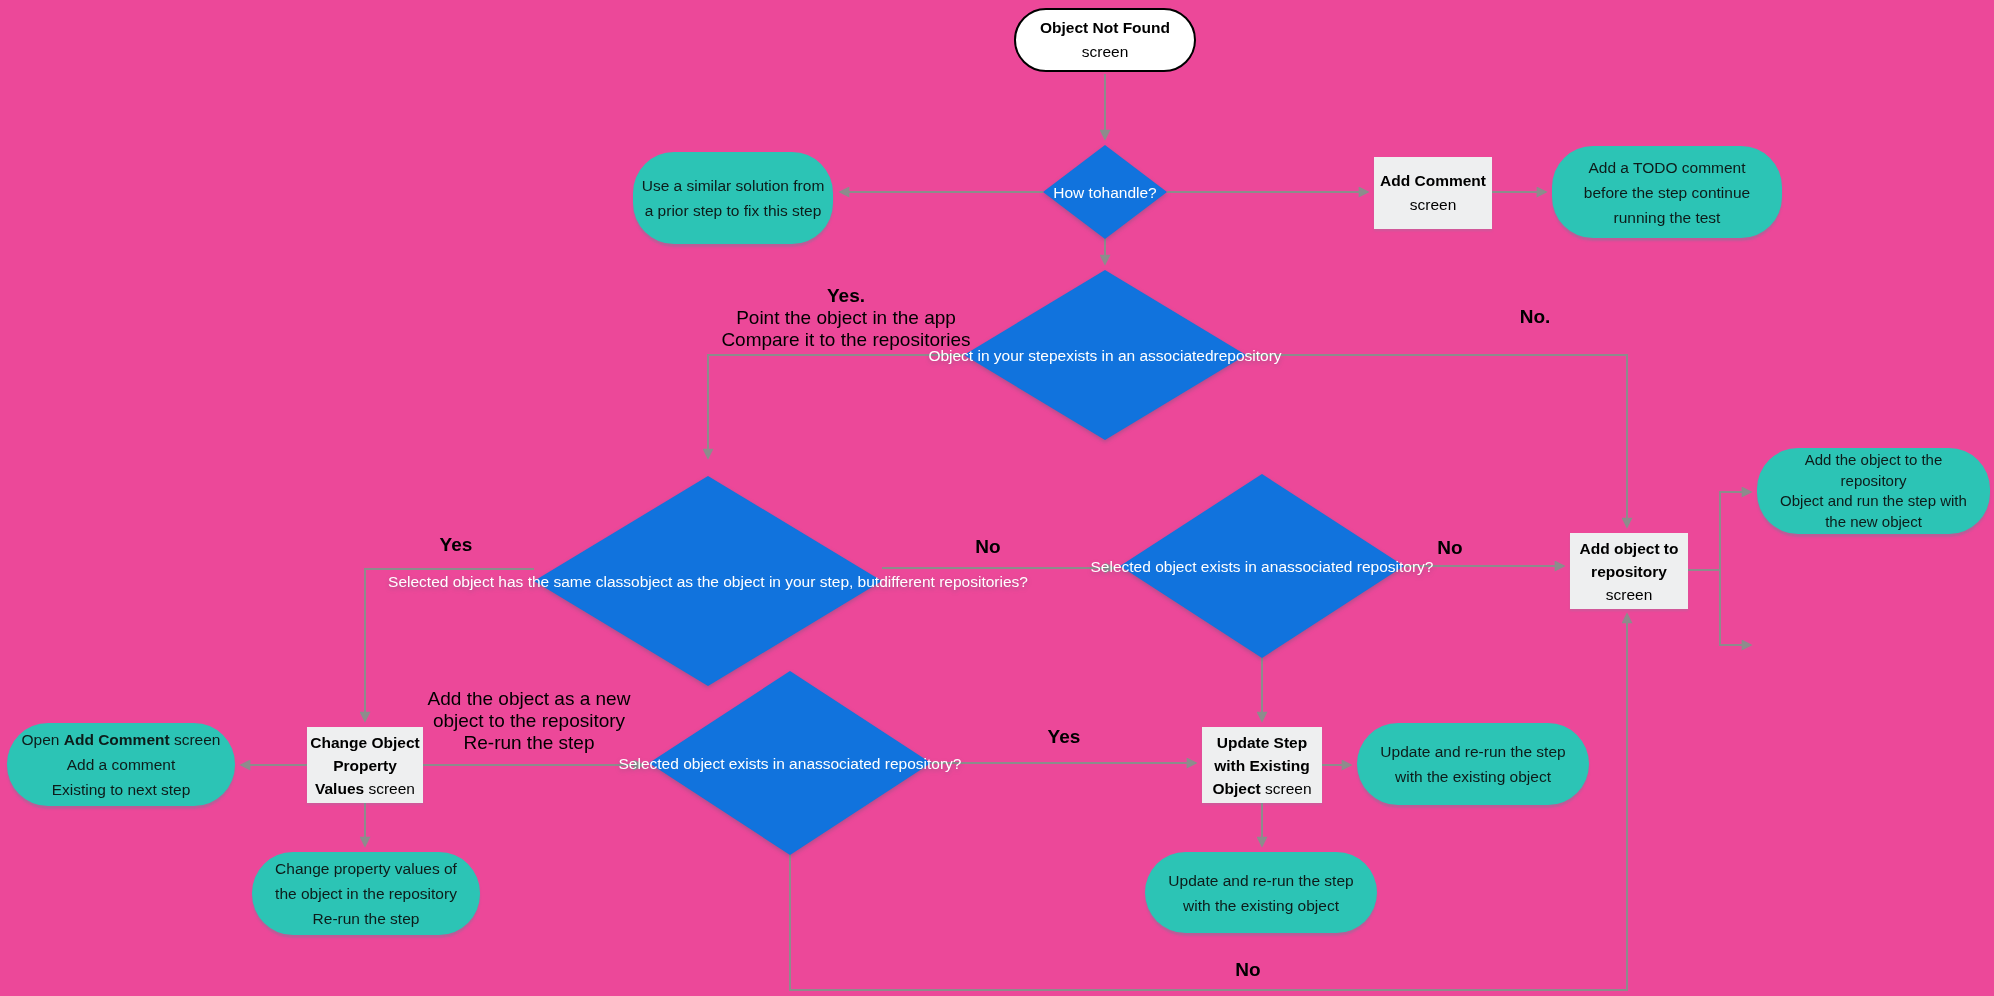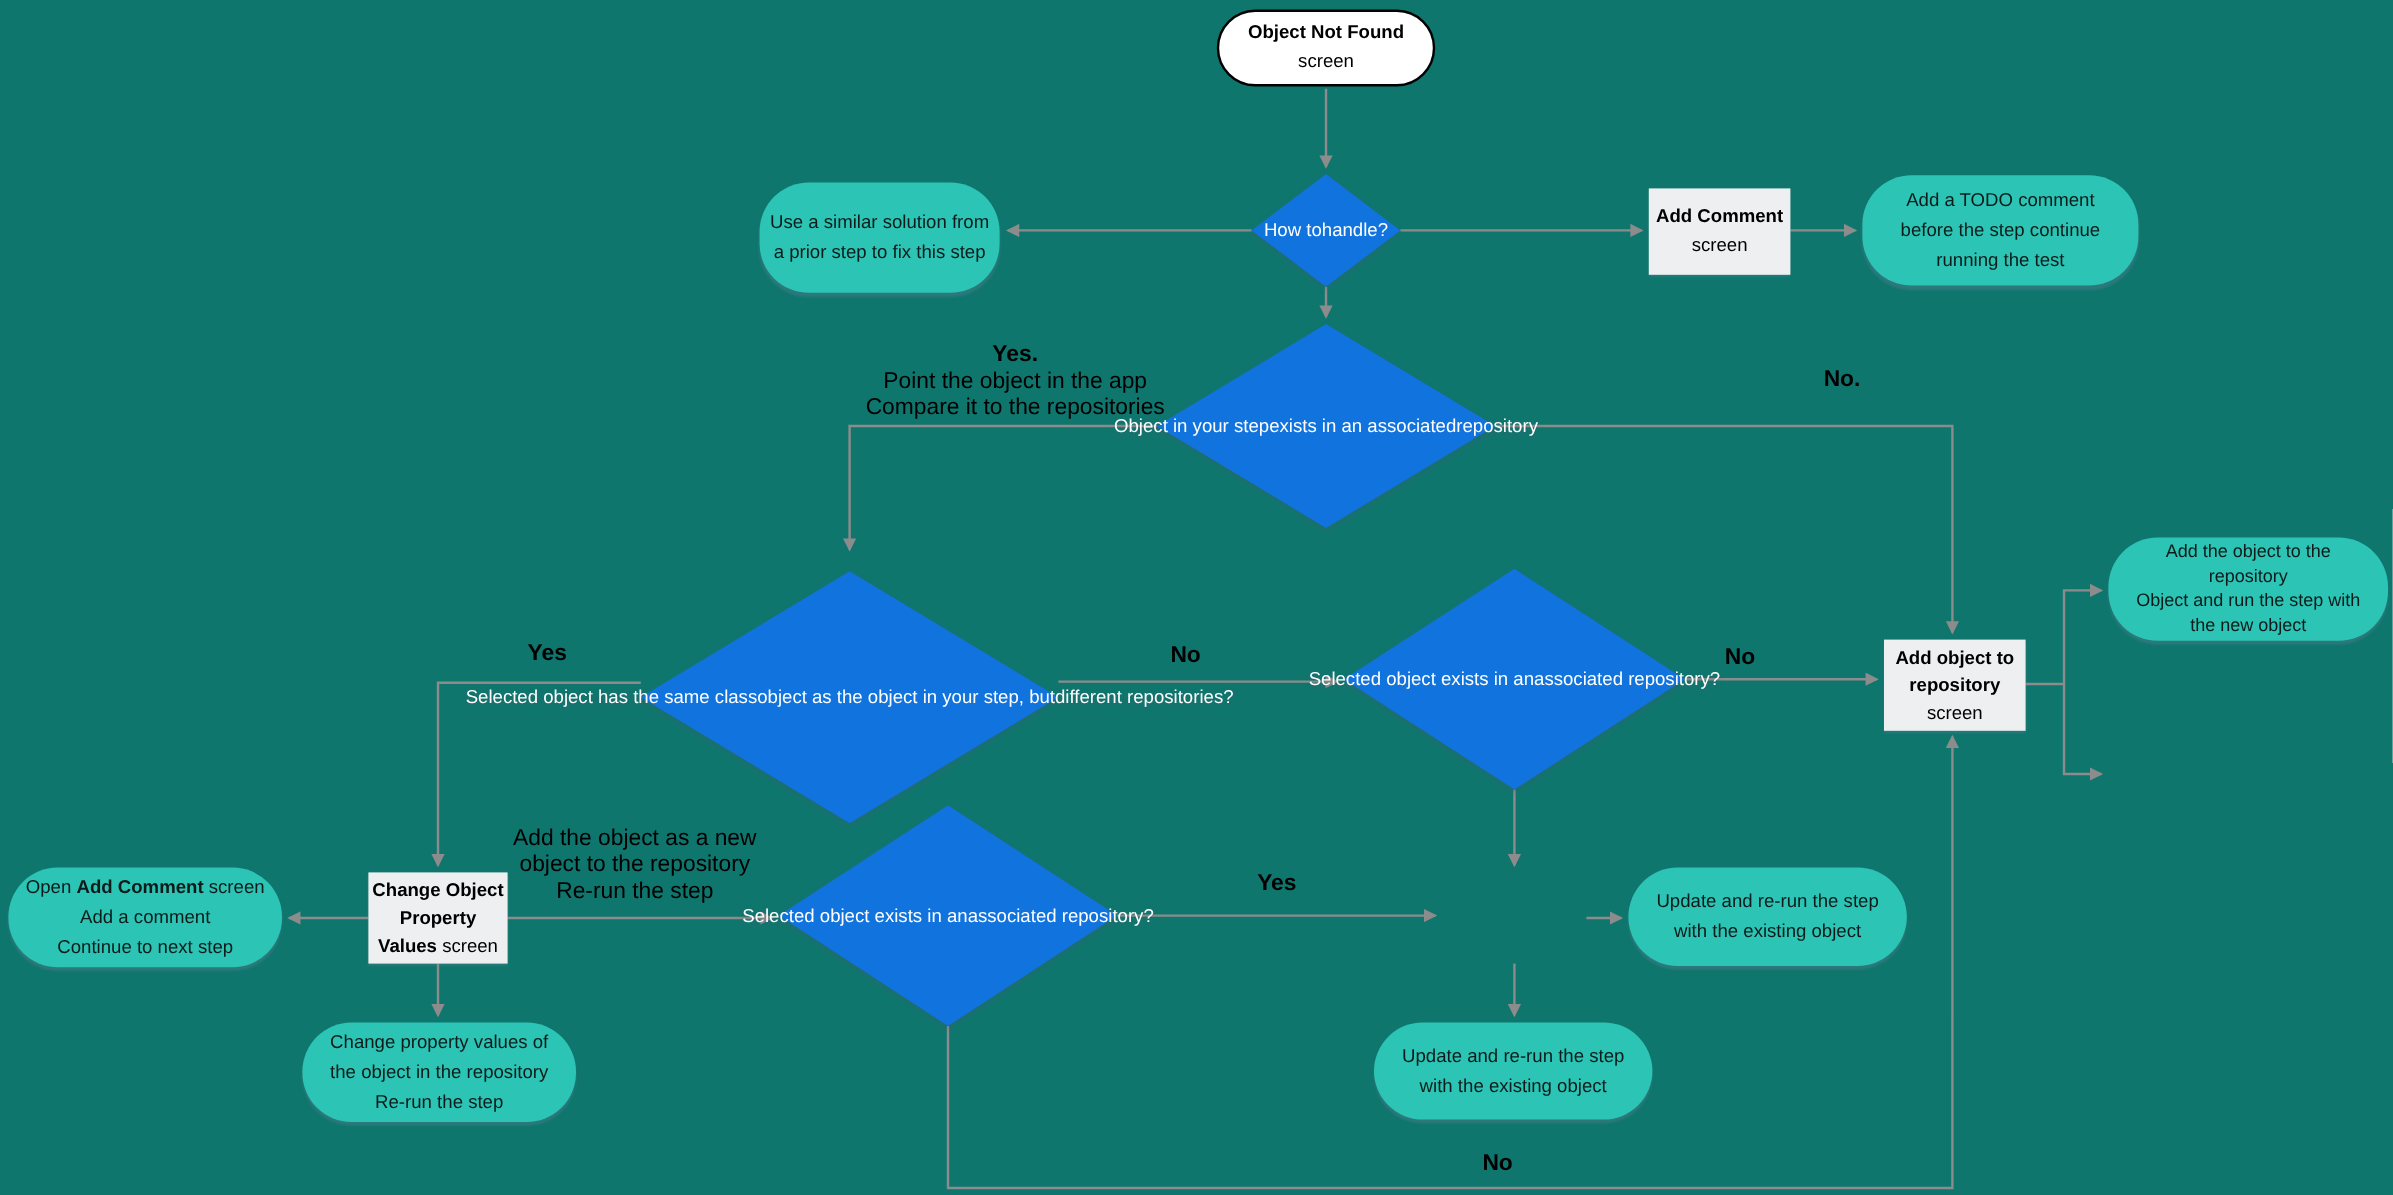--- a/index.html
+++ b/index.html
@@ -1,16 +1,16 @@
 <!DOCTYPE html>
 <html><head>
 <meta charset="utf-8">
 <style>
   html,body{margin:0;padding:0;background:#ffffff;}
-  #canvas{position:relative;width:1994px;height:996px;background:#0f766e;overflow:hidden;
+  #canvas{position:relative;width:1994px;height:996px;background:#ec4899;overflow:hidden;
           font-family:"Liberation Sans", sans-serif;color:#000;}
   #connectors{position:absolute;left:0;top:0;}
   .terminator{position:absolute;background:#fff;border:2.5px solid #000;border-radius:34px;
               display:flex;flex-direction:column;align-items:center;justify-content:center;
               font-size:15.5px;line-height:24px;box-sizing:border-box;}
   .decision{position:absolute;filter:drop-shadow(0 2px 2px rgba(70,90,110,.35));}
   .diamond{position:absolute;inset:0;background:#1173DD;clip-path:polygon(50% 0,100% 50%,50% 100%,0 50%);}
   .d-text{position:absolute;inset:0;display:flex;flex-direction:row;align-items:center;justify-content:center;
           color:#fff;font-size:15.5px;line-height:23px;text-align:center;}
   .screen{position:absolute;background:#EEEFF0;display:flex;flex-direction:column;align-items:center;justify-content:center;
@@ -143,21 +143,21 @@
 
   <div class="screen" style="left:307px;top:727px;width:116px;height:76px;line-height:23px">
     <div class="b">Change Object</div>
     <div class="b">Property</div>
     <div><span class="b">Values</span><span> screen</span></div>
   </div>
 
   <div class="result" style="left:7px;top:723px;width:228px;height:83px">
     <div><span>Open </span><span class="b">Add Comment</span><span> screen</span></div>
     <div>Add a comment</div>
-    <div>Continue to next step</div>
+    <div>Existing to next step</div>
   </div>
 
   <div class="result" style="left:252px;top:852px;width:228px;height:83px">
     <div>Change property values of</div>
     <div>the object in the repository</div>
     <div>Re-run the step</div>
   </div>
 
   <div class="lbl" style="left:394px;top:688px;width:270px">
     <div>Add the object as a new</div>
@@ -169,20 +169,25 @@
     <div class="diamond"></div>
     <div class="d-text">
       <div>Selected object exists in an</div>
       <div>associated repository?</div>
     </div>
   </div>
 
   <div class="lbl b" style="left:1040px;top:726px;width:48px">Yes</div>
   <div class="lbl b" style="left:1224px;top:959px;width:48px">No</div>
 
+  <div class="screen" style="left:1202px;top:727px;width:120px;height:76px;line-height:23px">
+    <div class="b">Update Step</div>
+    <div class="b">with Existing</div>
+    <div><span class="b">Object</span><span> screen</span></div>
+  </div>
 
   <div class="result" style="left:1357px;top:723px;width:232px;height:82px">
     <div>Update and re-run the step</div>
     <div>with the existing object</div>
   </div>
 
   <div class="result" style="left:1145px;top:852px;width:232px;height:81px">
     <div>Update and re-run the step</div>
     <div>with the existing object</div>
   </div>

